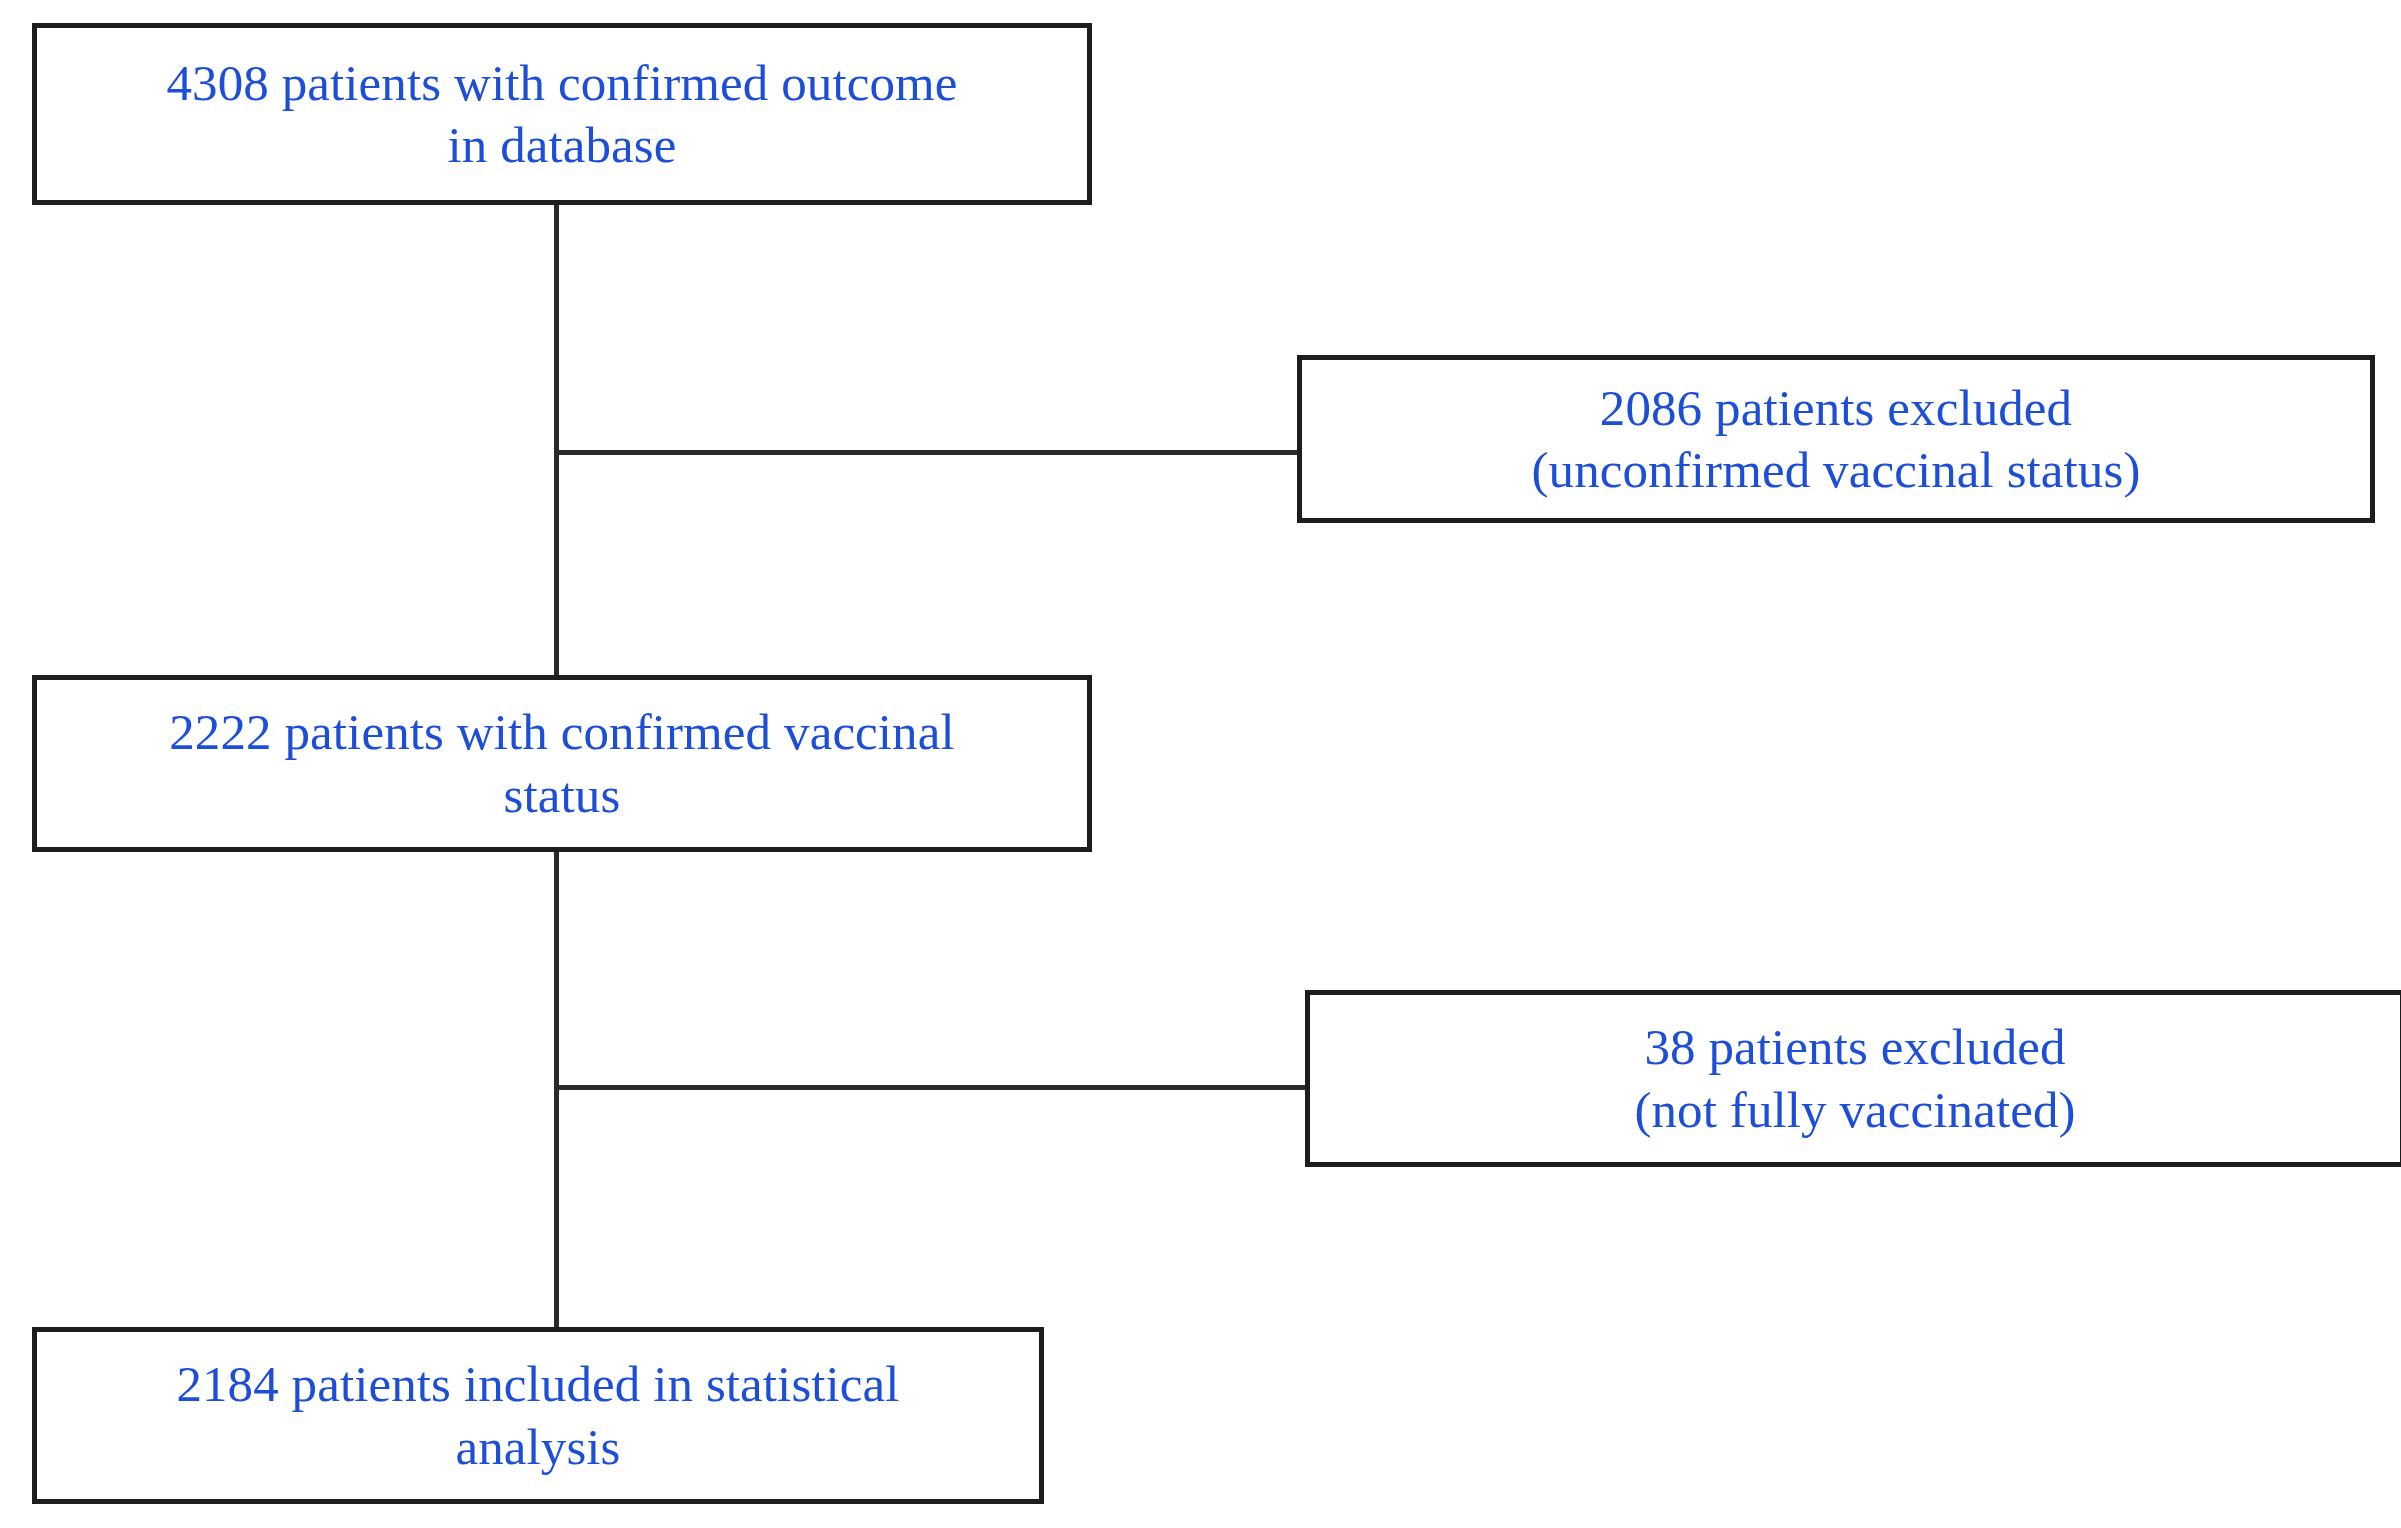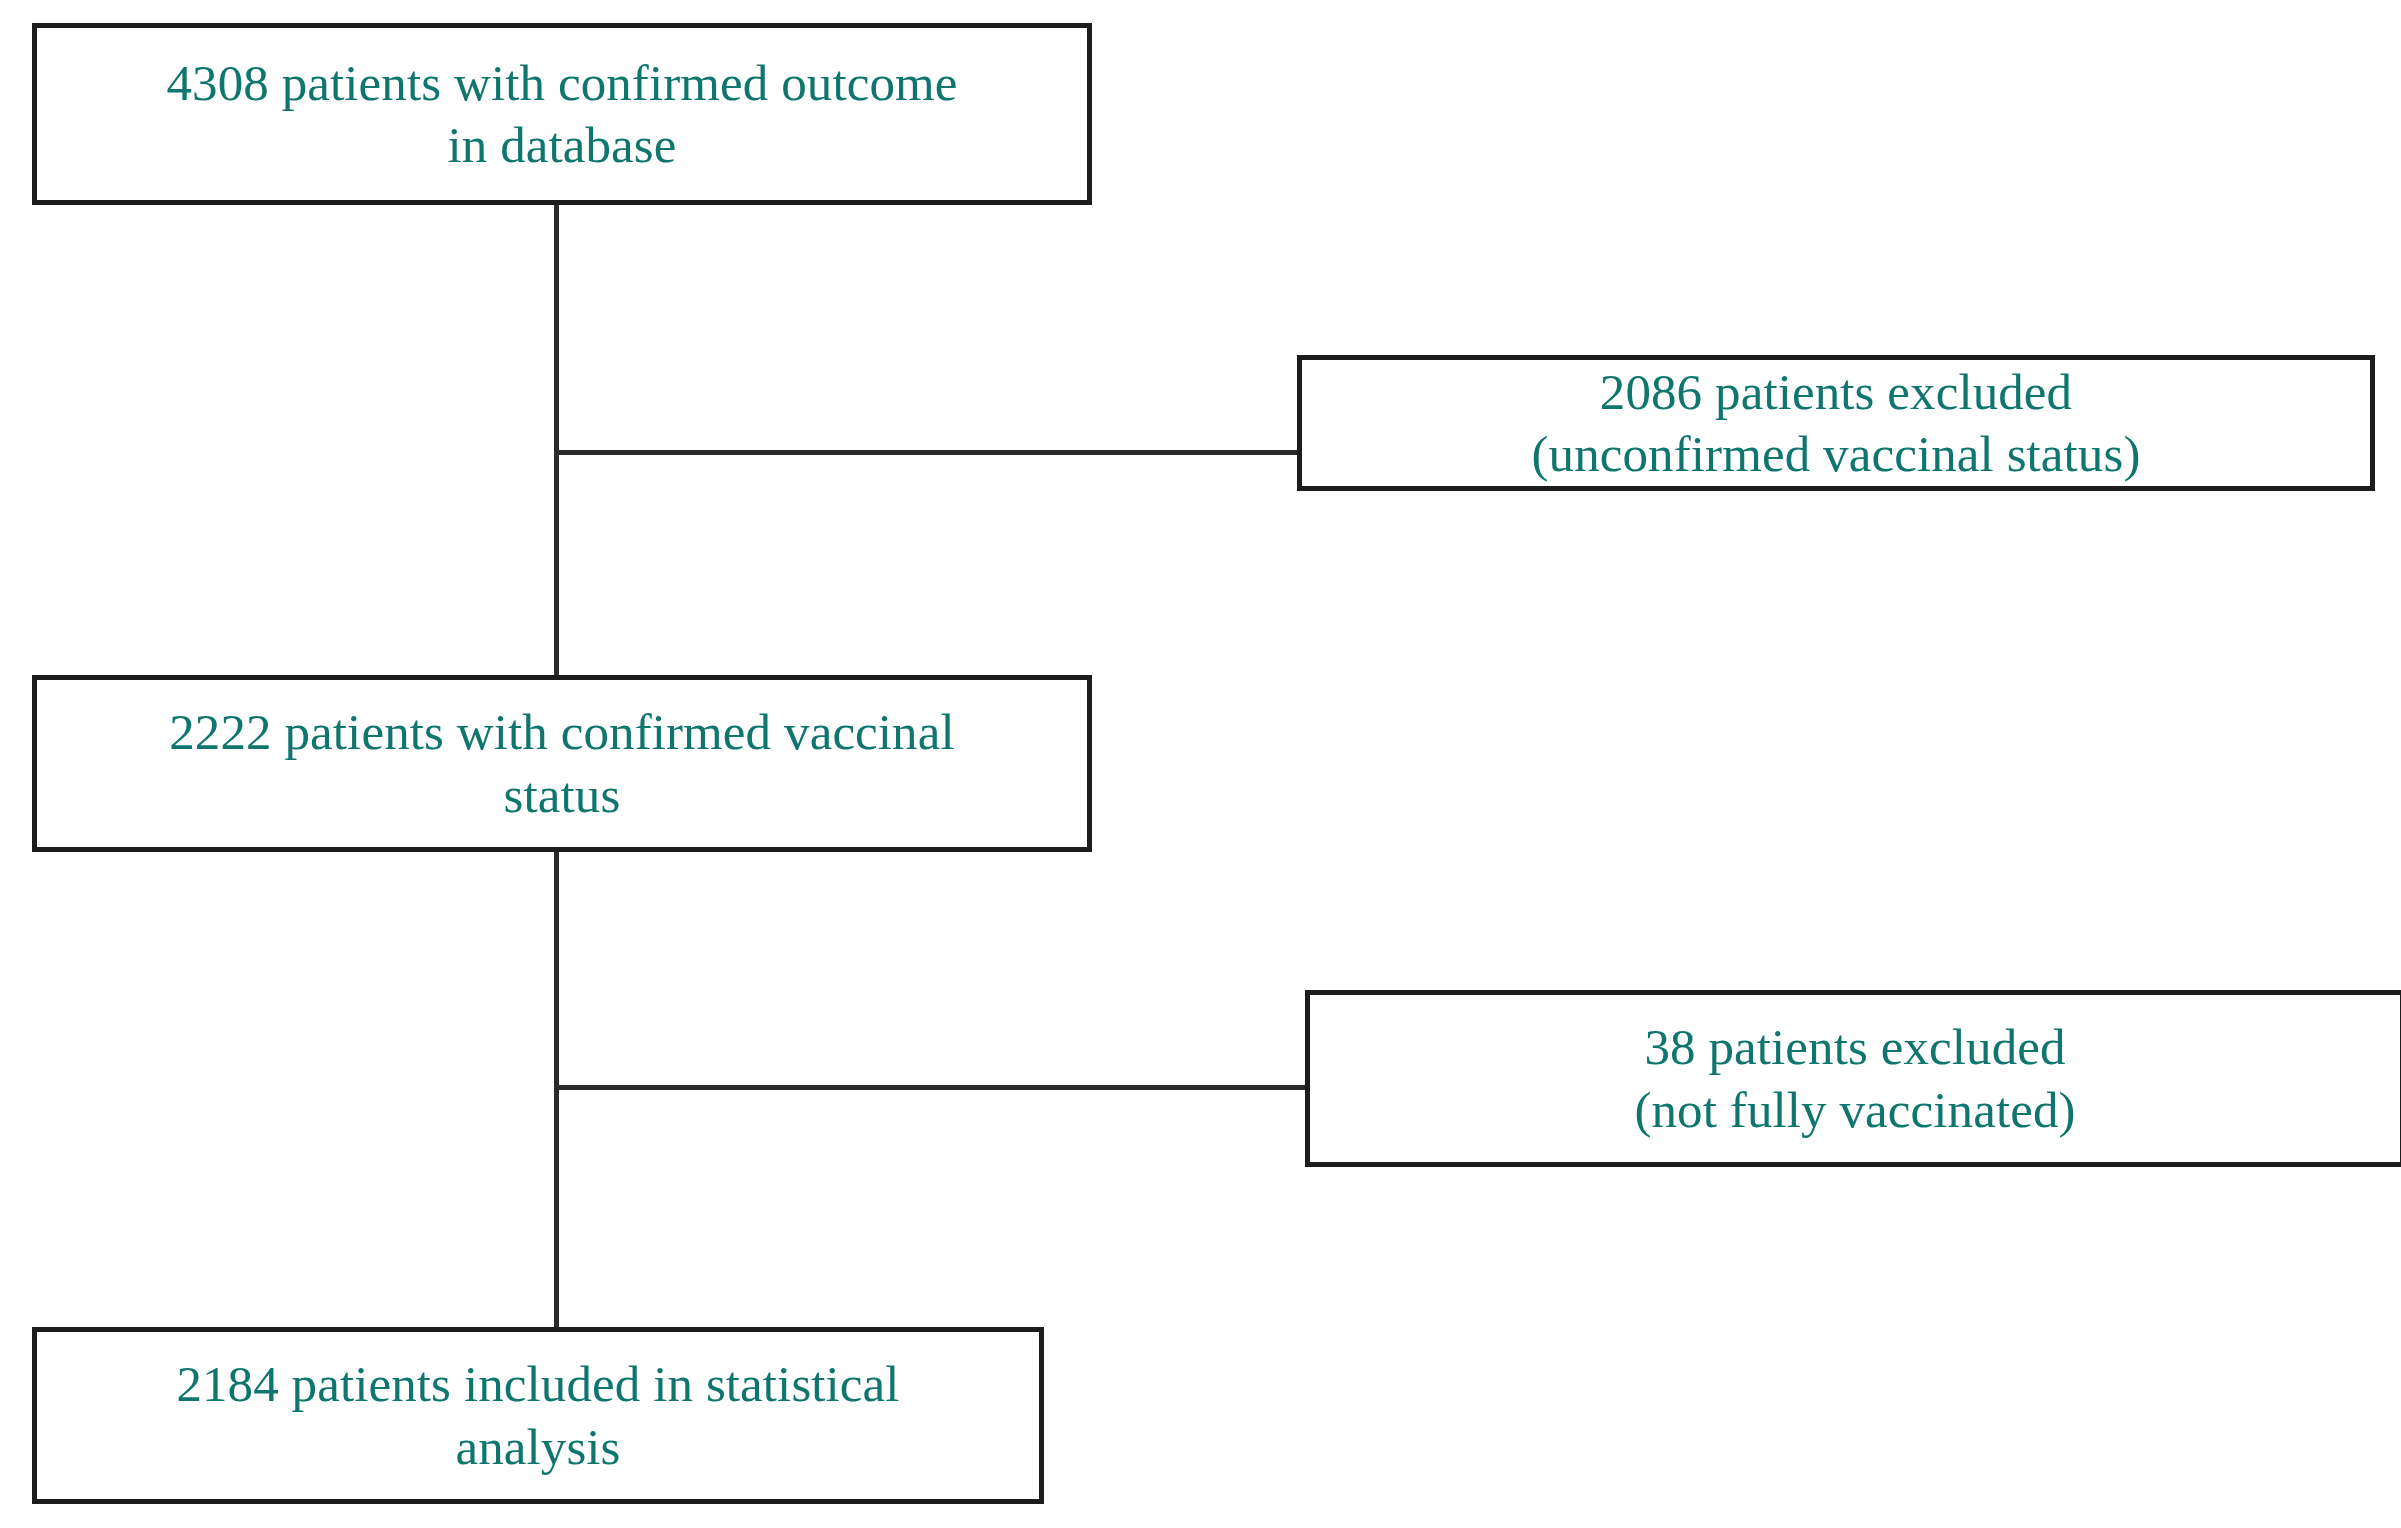--- a/index.html
+++ b/index.html
@@ -30,33 +30,33 @@
     align-items: center;
     justify-content: center;
     text-align: center;
     z-index: 3;
   }
 
   .node-text {
     font-family: "Liberation Serif", "DejaVu Serif", serif;
     font-size: 51px;
     line-height: 1.22;
-    color: #0f766e;
+    color: #1d4ed8;
     padding: 0 21.7px;
     letter-spacing: 0.1px;
     white-space: pre-line;
   }
 
   
   #box-enrolled   { left: 32px;  top: 23px;   width: 1060px; height: 182px; }
   #box-confirmed  { left: 32px;  top: 675px;  width: 1060px; height: 177px; text-align: center; }
   #box-included   { left: 32px;  top: 1327px; width: 1012px; height: 177px; }
 
   
-  #box-excluded-1 { left: 1297px; top: 355px;  width: 1078px; height: 136px; }
+  #box-excluded-1 { left: 1297px; top: 355px;  width: 1078px; height: 168px; }
   #box-excluded-2 { left: 1305px; top: 990px; width: 1100px; height: 177px; }
 
   
   .connector-v {
     position: absolute;
     width: 5px;
     background: #2a2a2a;
     z-index: 1;
   }
   .connector-h {

